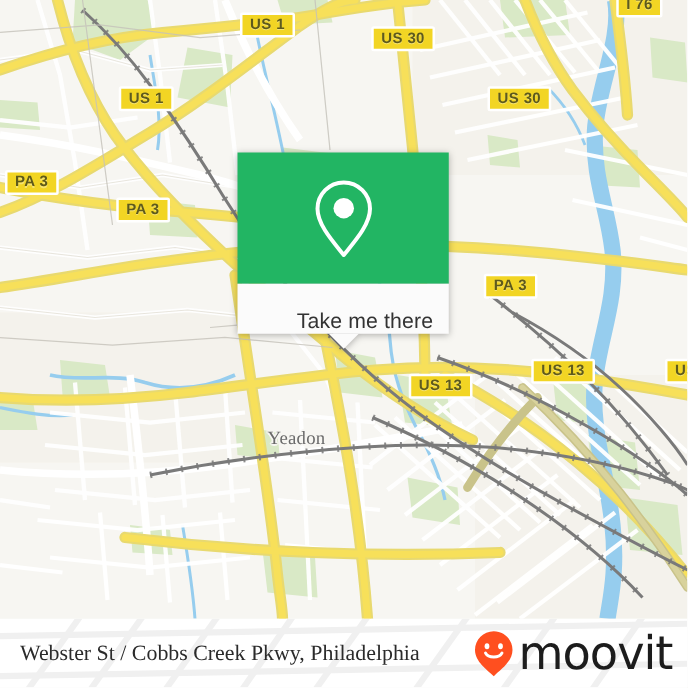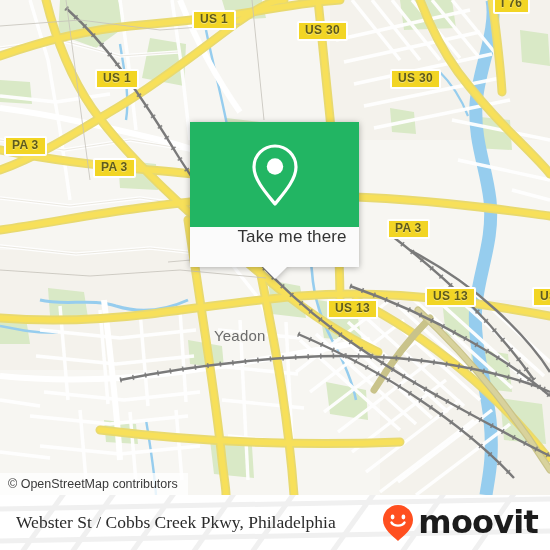--- a/index.html
+++ b/index.html
@@ -106,21 +106,21 @@
     align-items: center;
     justify-content: center;
     box-sizing: border-box;
   }
   #popup-white {
     position: relative;
     width: 100%;
     height: 40px;
     background: #fbfbfb;
     display: flex;
-    align-items: flex-start;
+    align-items: flex-end;
     justify-content: center;
     box-sizing: border-box;
     padding-left: 35px;
   }
   #popup-label {
     color: #333333;
     font-size: 17px;
     font-family: "Liberation Sans", sans-serif;
     letter-spacing: 0.1px;
   }
@@ -167,23 +167,23 @@
     position: absolute;
     right: 12px;
     top: 0;
     height: 55px;
     display: flex;
     align-items: center;
     gap: 3px;
   }
   #brand-text {
     color: #1c1c1c;
-    font-size: 32px;
+    font-size: 37px;
     font-family: "DejaVu Sans", sans-serif;
-    font-weight: bold;
+    font-weight: normal;
     letter-spacing: -0.8px;
     line-height: 31px;
   }
 </style>
 </head>
 <body>
 
 <div id="app">
 
   <div id="map">
@@ -412,21 +412,21 @@
           <path d="M66,0 L74,60 L82,120 L90,180"></path>
           <path d="M0,270 L90,276 L180,270 L266,278"></path>
           <path d="M252,0 L258,60 L264,120"></path>
           <path d="M168,262 L260,254 L300,246"></path>
         </g>
 
       </g>
     </svg>
 
 
-    <div class="place-label" style="left:214px; top:328px;">Yeadon</div>
+    <div class="place-label" style="left:214px; top:343px;font-family:Liberation Serif, serif;">Yeadon</div>
 
 
     <div class="shield" style="left:192px; top:10px;">US 1</div>
 
     <div class="shield" style="left:297px; top:21px;">US 30</div>
 
     <div class="shield" style="left:493px; top:-6px;">I 76</div>
 
     <div class="shield" style="left:95px; top:69px;">US 1</div>
 
@@ -450,21 +450,20 @@
           <path d="M28 4 C16.4 4 7 13.4 7 25 C7 38 20 52 28 62 C36 52 49 38 49 25 C49 13.4 39.6 4 28 4 Z" fill="none" stroke="#ffffff" stroke-width="3.2" stroke-linejoin="round"></path>
           <circle cx="28" cy="24.5" r="8.2" fill="#ffffff"></circle>
         </svg>
       </div>
       <div id="popup-white">
         <span id="popup-label">Take me there</span>
         <div id="popup-tail"></div>
       </div>
     </div>
 
-    <div id="attribution">© OpenStreetMap contributors</div>
   </div>
 
   <div id="footer">
 
     <svg id="footer-bg" viewBox="0 0 550 55" preserveAspectRatio="none">
       <rect x="0" y="0" width="550" height="55" fill="#ffffff"></rect>
       <g stroke="#f0f0f0" stroke-width="5" fill="none">
         <path d="M20,60 L70,-10"></path>
         <path d="M70,60 L120,-10"></path>
         <path d="M130,60 L180,-10"></path>

